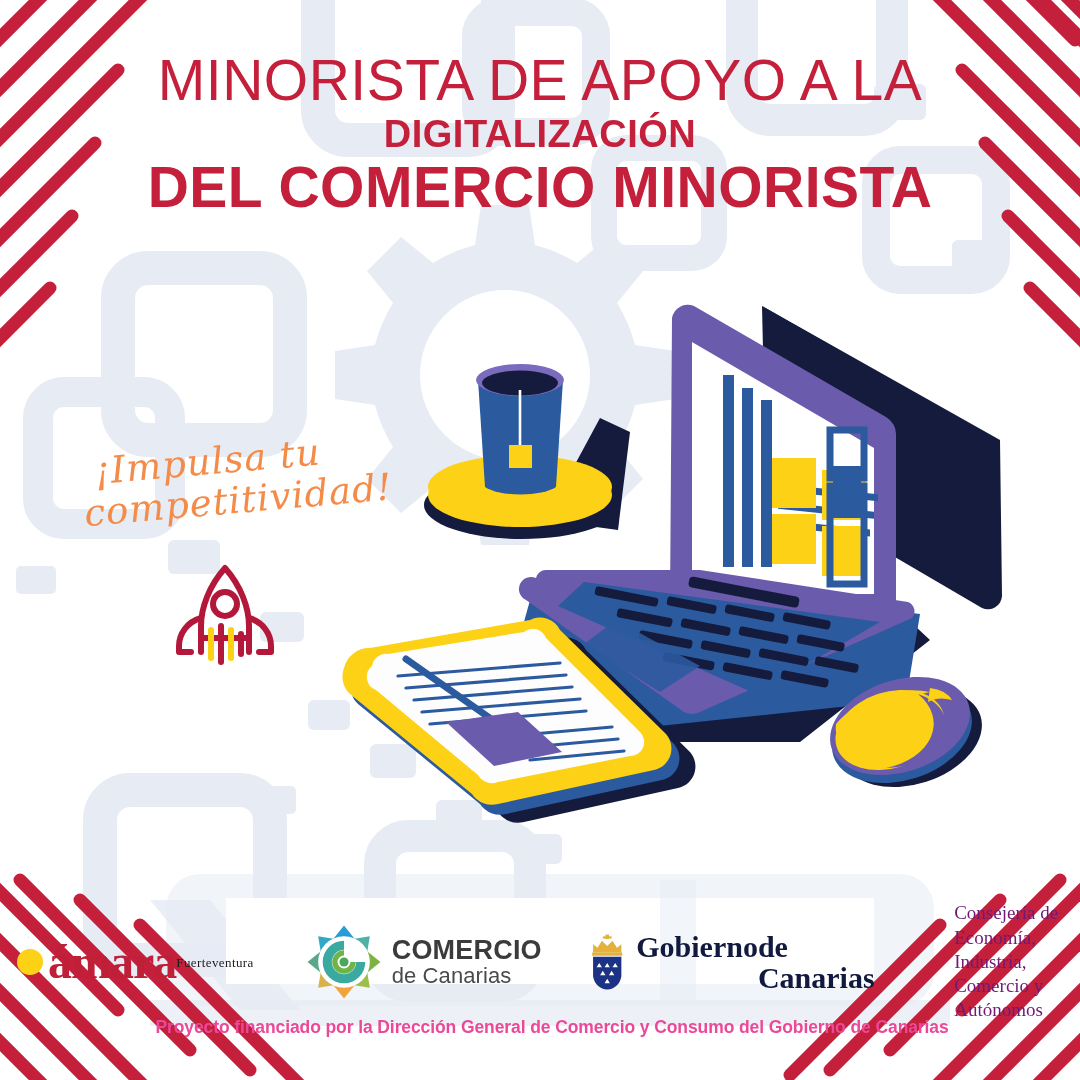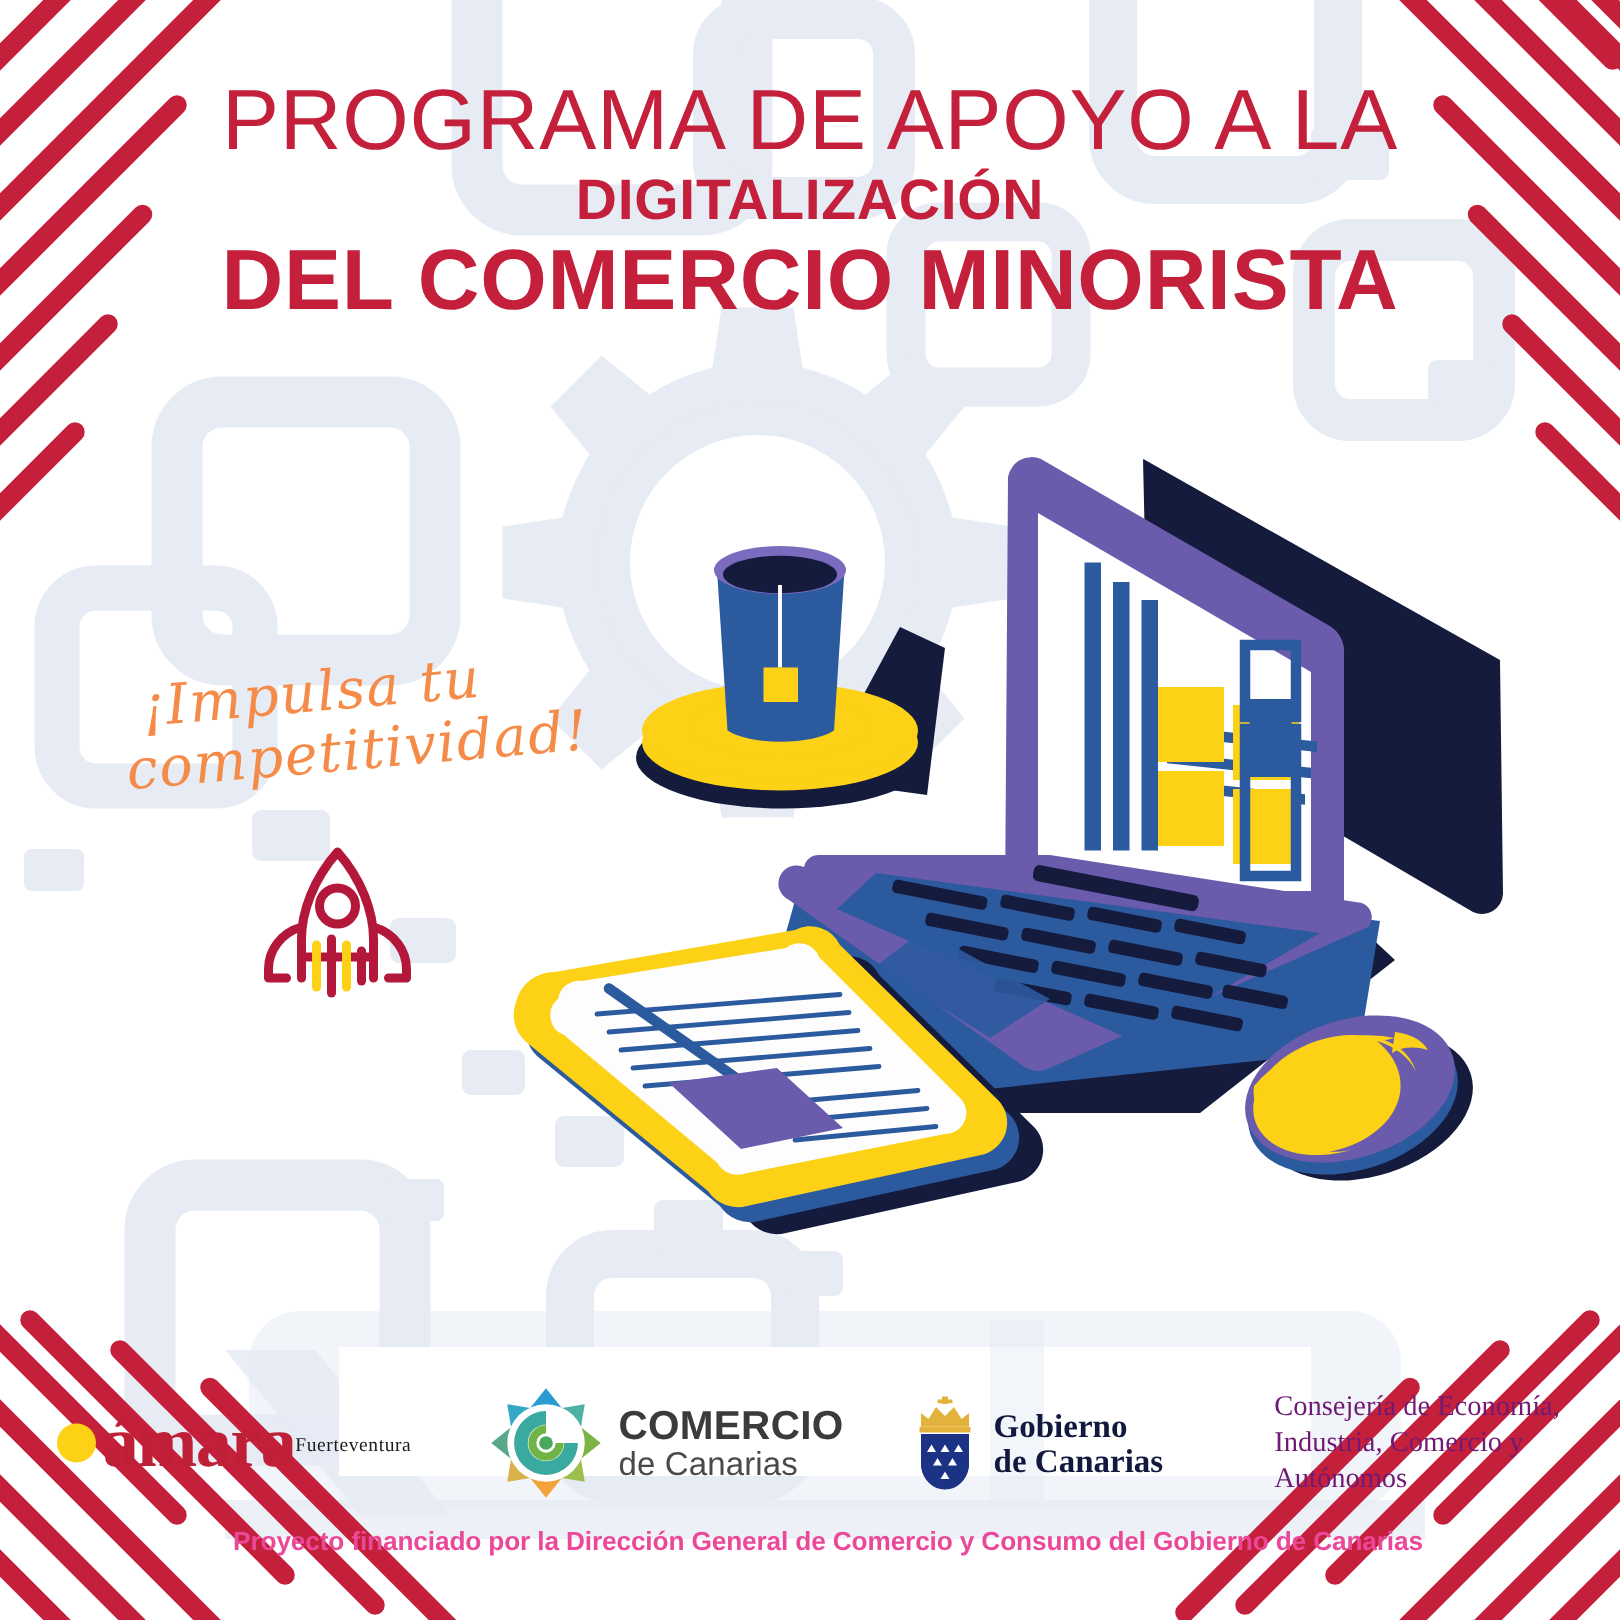--- a/index.html
+++ b/index.html
@@ -38,22 +38,22 @@
                color:#C01F38;line-height:.95;letter-spacing:-1px;}
   #camara-sub{font-family:"Liberation Serif",serif;font-weight:400;font-size:13px;
               color:#1b1b1b;letter-spacing:.4px;margin-top:1px;}
 
   #comercio-logo{margin-right:44px;gap:10px;}
   #comercio-text{display:flex;flex-direction:column;line-height:1.02;}
   #comercio-1{font-size:27px;font-weight:700;color:#3b3b3b;letter-spacing:.2px;}
   #comercio-2{font-size:22px;font-weight:400;color:#4a4a4a;letter-spacing:.1px;}
 
   #gobierno-logo{margin-right:30px;gap:8px;}
-  #gobierno-text{display:flex;flex-direction:column;line-height:1.05;
-                 font-family:"Liberation Serif",serif;font-weight:700;color:#12193f;font-size:22px;}
+  #gobierno-text{display:flex;flex-direction:row;line-height:1.05;
+                 font-family:"Liberation Serif",serif;font-weight:700;color:#12193f;font-size:30px;}
 
   #consejeria{font-family:"Liberation Serif",serif;font-size:19px;color:#701a75;
               line-height:1.28;max-width:210px;margin-left:44px;}
 
   #caption{position:absolute;left:0;top:110px;width:1080px;text-align:center;
            font-size:17.5px;font-weight:700;color:#ec4899;line-height:1.5;
            letter-spacing:-.1px;margin-left:12px;}
 </style>
 </head>
 <body>
@@ -178,21 +178,21 @@
           <line x1="1120" y1="852" x2="962" y2="1010"></line>
           <line x1="1060" y1="880" x2="890" y2="1050"></line>
           <line x1="1000" y1="900" x2="830" y2="1070"></line>
           <line x1="940" y1="925" x2="790" y2="1075"></line>
         </g>
       </g>
     </svg>
   </div>
 
   <div id="title-block">
-    <div class="tline" id="title-l1">PROGRAMA DE APOYO A LA</div>
+    <div class="tline" id="title-l1">MINORISTA DE APOYO A LA</div>
     <div class="tline" id="title-l2">DIGITALIZACIÓN</div>
     <div class="tline" id="title-l3">DEL COMERCIO MINORISTA</div>
   </div>
 
   <div id="tagline">
     <div class="tag-l" id="tag-l1">¡Impulsa tu</div>
     <div class="tag-l" id="tag-l2">competitividad!</div>
   </div>
 
   <div class="layer">

